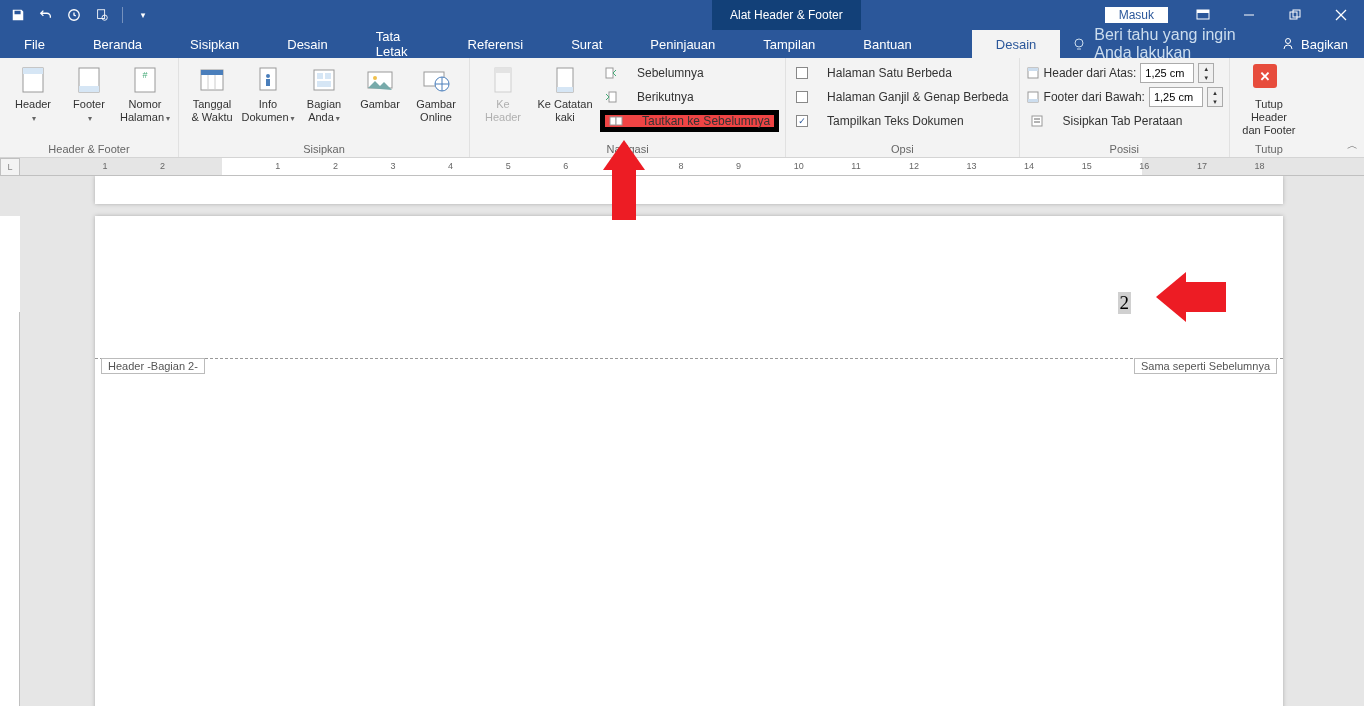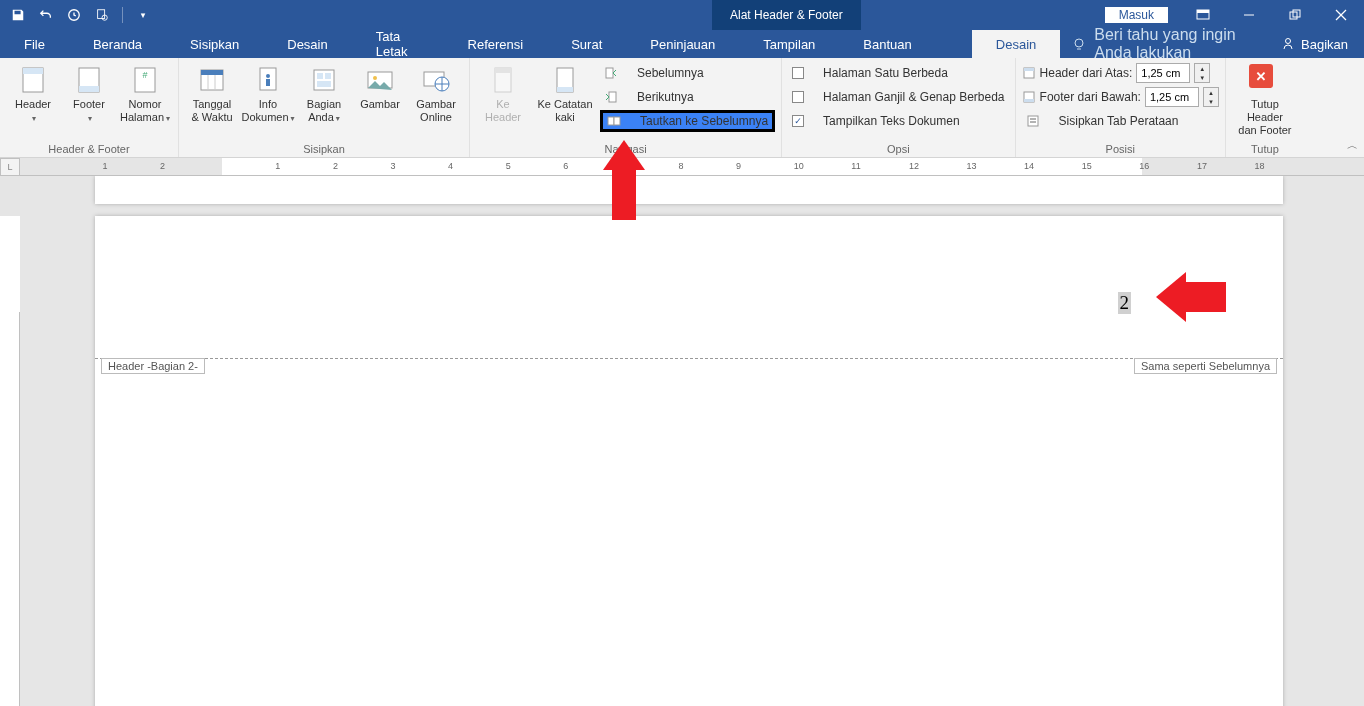--- a/index.html
+++ b/index.html
@@ -28,21 +28,21 @@
 .group { border-right:1px solid #e1e1e1; display:flex; flex-direction:column; padding:4px 6px 2px; }
 .group-body { flex:1; display:flex; align-items:flex-start; gap:2px; }
 .group-label { text-align:center; font-size:11px; color:#666; padding-top:2px; }
 .bigbtn { display:flex; flex-direction:column; align-items:center; width:54px; padding:2px 2px 0; cursor:pointer; }
 .bigbtn.wide { width:66px; }
 .bigbtn .ico { width:32px; height:32px; margin-bottom:2px; }
 .bigbtn .lbl { font-size:11px; text-align:center; line-height:13px; color:#333; }
 .bigbtn.disabled .lbl { color:#b0b0b0; }
 .arrow-down::after { content:"▾"; font-size:8px; margin-left:2px; color:#666; }
 .smallrow { display:flex; align-items:center; height:22px; padding:0 4px; gap:19px; cursor:pointer; font-size:12px; color:#333; }
-.smallrow.selected { background:#3b82f6; border:3px solid #000000; }
+.smallrow.selected { background:#ef4444; border:5px solid #000000; }
 .smallrow .sico { width:14px; height:14px; }
 .chk { width:12px; height:12px; border:1px solid #888; display:inline-flex; align-items:center; justify-content:center; font-size:9px; color:#2b579a; background:#fff; }
 .vstack { display:flex; flex-direction:column; gap:2px; }
 .posrow { display:flex; align-items:center; gap:4px; font-size:12px; color:#333; height:22px; }
 .posrow input { width:54px; height:20px; font-size:11px; border:1px solid #ababab; padding:0 4px; background:#fff; }
 .spin { display:flex; flex-direction:column; border:1px solid #ababab; }
 .spin div { width:14px; height:9px; font-size:7px; display:flex; align-items:center; justify-content:center; background:#f0f0f0; cursor:pointer; }
 .collapse-ribbon { position:absolute; right:6px; bottom:4px; font-size:11px; color:#666; cursor:pointer; }
 
 

